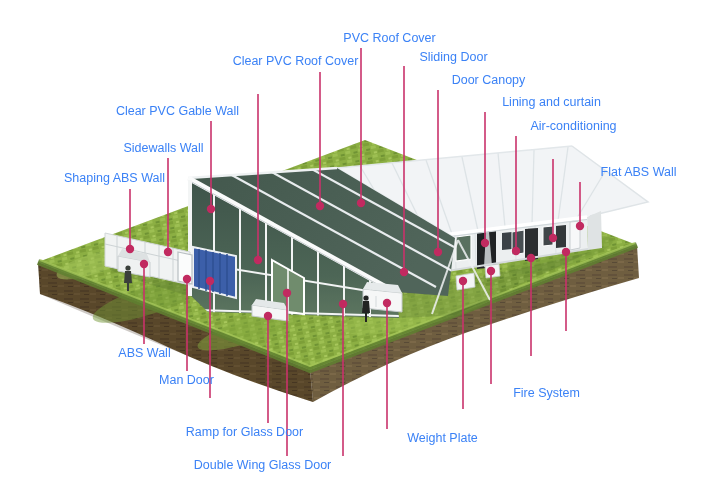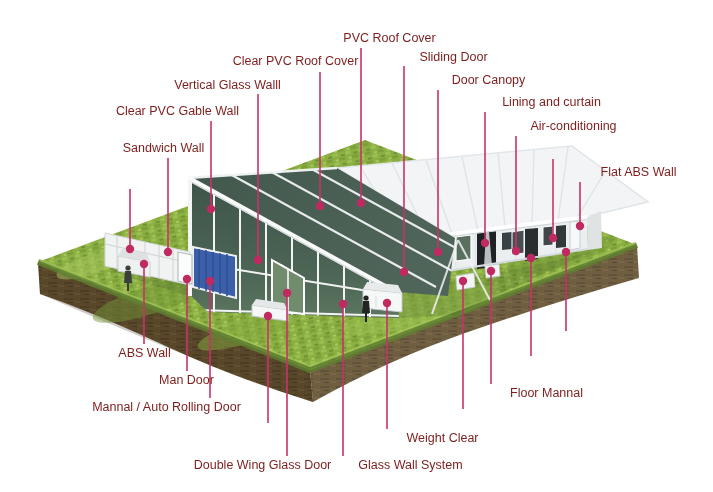--- a/index.html
+++ b/index.html
@@ -2,21 +2,21 @@
 <html><head>
 <meta charset="utf-8">
 <style>
   html,body{margin:0;padding:0;background:#ffffff;}
   .stage{
     position:relative;width:713px;height:492px;background:#ffffff;
     font-family:"Liberation Sans","DejaVu Sans",sans-serif;overflow:hidden;
   }
   .lbl{
     position:absolute;transform:translateX(-50%);
-    font-size:12.5px;line-height:14px;color:#7f1d1d;
+    font-size:12.5px;line-height:14px;color:#3b82f6;
     white-space:pre;letter-spacing:0px;padding-left:45px;
   }
   svg{position:absolute;left:0;top:0;}
 </style>
 </head>
 <body>
 
 <div class="stage">
 
 <svg width="713" height="492" viewBox="0 0 713 492">
@@ -262,28 +262,27 @@
     <circle cx="463" cy="281" r="4.2"></circle>
     <circle cx="491" cy="271" r="4.2"></circle>
     <circle cx="531" cy="258" r="4.2"></circle>
     <circle cx="566" cy="252" r="4.2"></circle>
   </g>
 </svg>
 
 <div class="lbl" style="left:367px;top:31px">PVC Roof Cover</div>
 <div class="lbl" style="left:273px;top:54px">Clear PVC Roof Cover</div>
 <div class="lbl" style="left:431px;top:50px">Sliding Door</div>
-<div class="lbl" style="left:205px;top:78px">Vertical Glass Walll</div>
 <div class="lbl" style="left:466px;top:73px">Door Canopy</div>
 <div class="lbl" style="left:155px;top:104px">Clear PVC Gable Wall</div>
 <div class="lbl" style="left:529px;top:95px">Lining and curtain</div>
-<div class="lbl" style="left:141px;top:141px">Sandwich Wall</div>
+<div class="lbl" style="left:141px;top:141px">Sidewalls Wall</div>
 <div class="lbl" style="left:551px;top:119px">Air-conditioning</div>
+<div class="lbl" style="left:92px;top:171px">Shaping ABS Wall</div>
 <div class="lbl" style="left:616px;top:165px">Flat ABS Wall</div>
 <div class="lbl" style="left:122px;top:346px">ABS Wall</div>
 <div class="lbl" style="left:164px;top:373px">Man Door</div>
-<div class="lbl" style="left:144px;top:400px">Mannal / Auto Rolling Door</div>
+<div class="lbl" style="left:222px;top:425px">Ramp for Glass Door</div>
 <div class="lbl" style="left:240px;top:458px">Double Wing Glass Door</div>
-<div class="lbl" style="left:388px;top:458px">Glass Wall System</div>
-<div class="lbl" style="left:420px;top:431px">Weight Clear</div>
-<div class="lbl" style="left:524px;top:386px">Floor Mannal</div>
+<div class="lbl" style="left:420px;top:431px">Weight Plate</div>
+<div class="lbl" style="left:524px;top:386px">Fire System</div>
 
 </div>
 
 </body></html>

